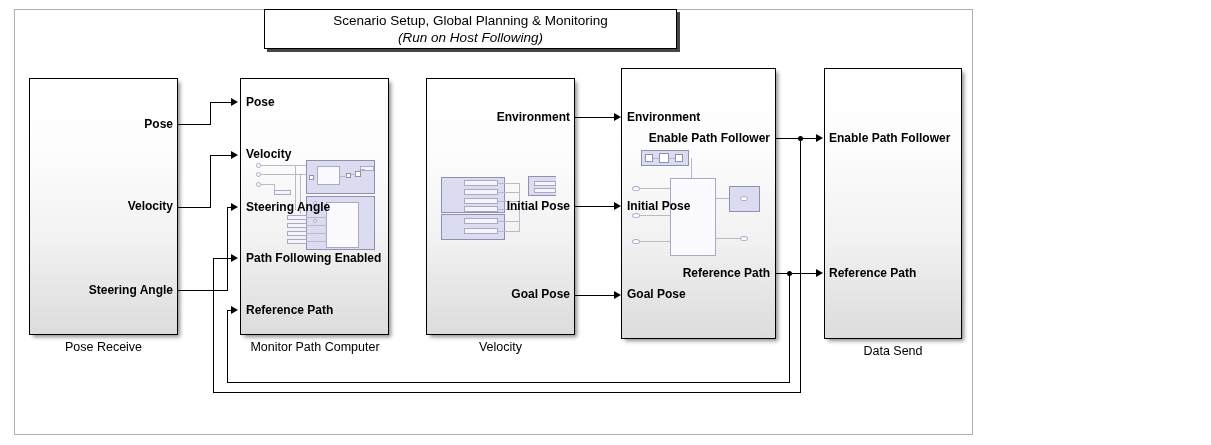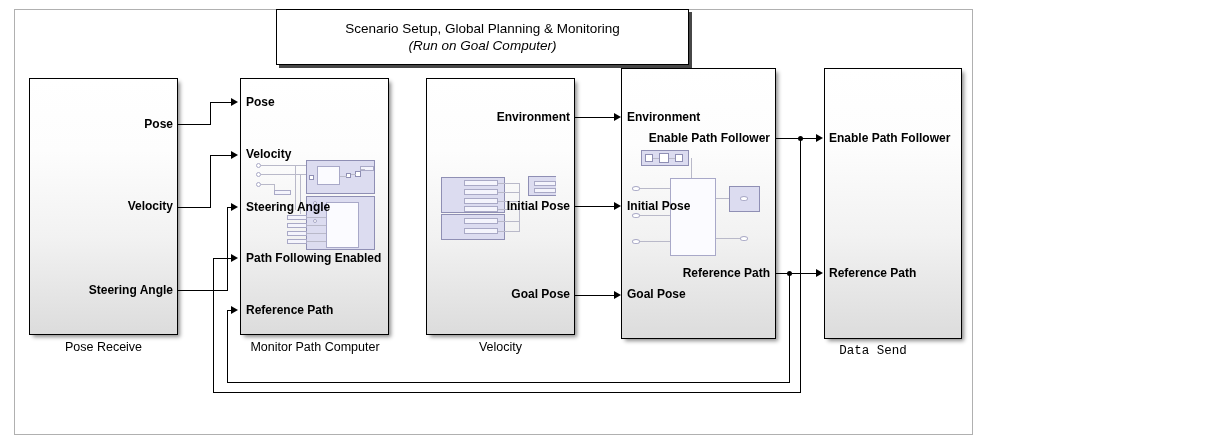--- a/index.html
+++ b/index.html
@@ -58,23 +58,23 @@
   .copyright{position:absolute;font-size:11px;color:#000;white-space:nowrap;
     text-align:center;line-height:13px;}
 </style>
 </head>
 <body>
 
 <div id="root">
 
   <div class="canvas-frame"></div>
 
-  <div class="title-box" style="left:276px;top:9px;width:413px;height:56px;">
+  <div class="title-box" style="left:264px;top:9px;width:413px;height:40px;">
     <div class="title-line1">Scenario Setup, Global Planning &amp; Monitoring</div>
-    <div class="title-line2">(Run on Goal Computer)</div>
+    <div class="title-line2">(Run on Host Following)</div>
   </div>
 
   <div class="sysblock" style="left:29px;top:78px;width:149px;height:257px;"></div>
   <div class="blocklabel" style="left:29px;top:340px;width:149px;">Pose Receive</div>
   <div class="port out" style="left:58px;top:118px;width:115px;">Pose</div>
   <div class="port out" style="left:58px;top:200px;width:115px;">Velocity</div>
   <div class="port out" style="left:48px;top:284px;width:125px;">Steering Angle</div>
 
   <div class="sysblock" style="left:240px;top:78px;width:149px;height:257px;"></div>
   <div class="thumb" style="left:254px;top:158px;width:122px;height:94px;">
@@ -170,21 +170,21 @@
     <div class="tline h" style="left:86px;top:92px;width:24px;"></div>
     <div class="tcirc" style="left:110px;top:90px;width:8px;height:5px;"></div>
   </div>
   <div class="port in" style="left:627px;top:111px;">Environment</div>
   <div class="port in" style="left:627px;top:200px;">Initial Pose</div>
   <div class="port in" style="left:627px;top:288px;">Goal Pose</div>
   <div class="port out" style="left:640px;top:132px;width:130px;">Enable Path Follower</div>
   <div class="port out" style="left:660px;top:267px;width:110px;">Reference Path</div>
 
   <div class="sysblock" style="left:824px;top:68px;width:138px;height:271px;"></div>
-  <div class="blocklabel" style="left:804px;top:344px;width:138px;font-family:Liberation Mono, monospace;">Data Send</div>
+  <div class="blocklabel" style="left:824px;top:344px;width:138px;">Data Send</div>
   <div class="port in" style="left:829px;top:132px;">Enable Path Follower</div>
   <div class="port in" style="left:829px;top:267px;">Reference Path</div>
 
   <div class="wire h" style="left:178px;top:124px;width:33px;"></div>
   <div class="wire v" style="left:210px;top:102px;height:23px;"></div>
   <div class="wire h" style="left:210px;top:102px;width:22px;"></div>
   <div class="arrow" style="left:231px;top:98px;"></div>
 
   <div class="wire h" style="left:178px;top:207px;width:33px;"></div>
   <div class="wire v" style="left:210px;top:155px;height:53px;"></div>

